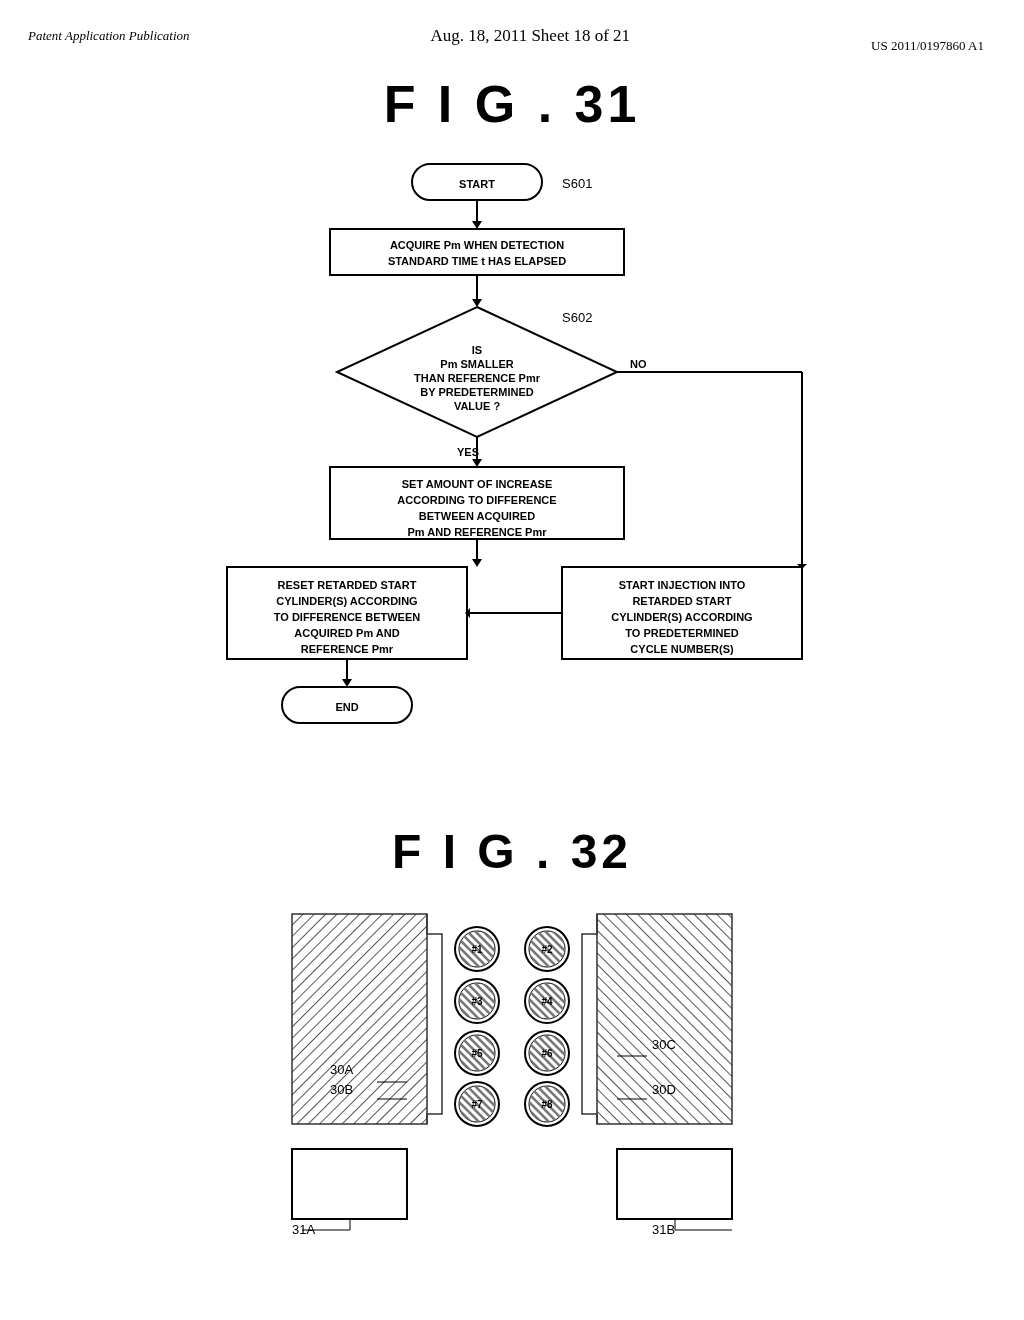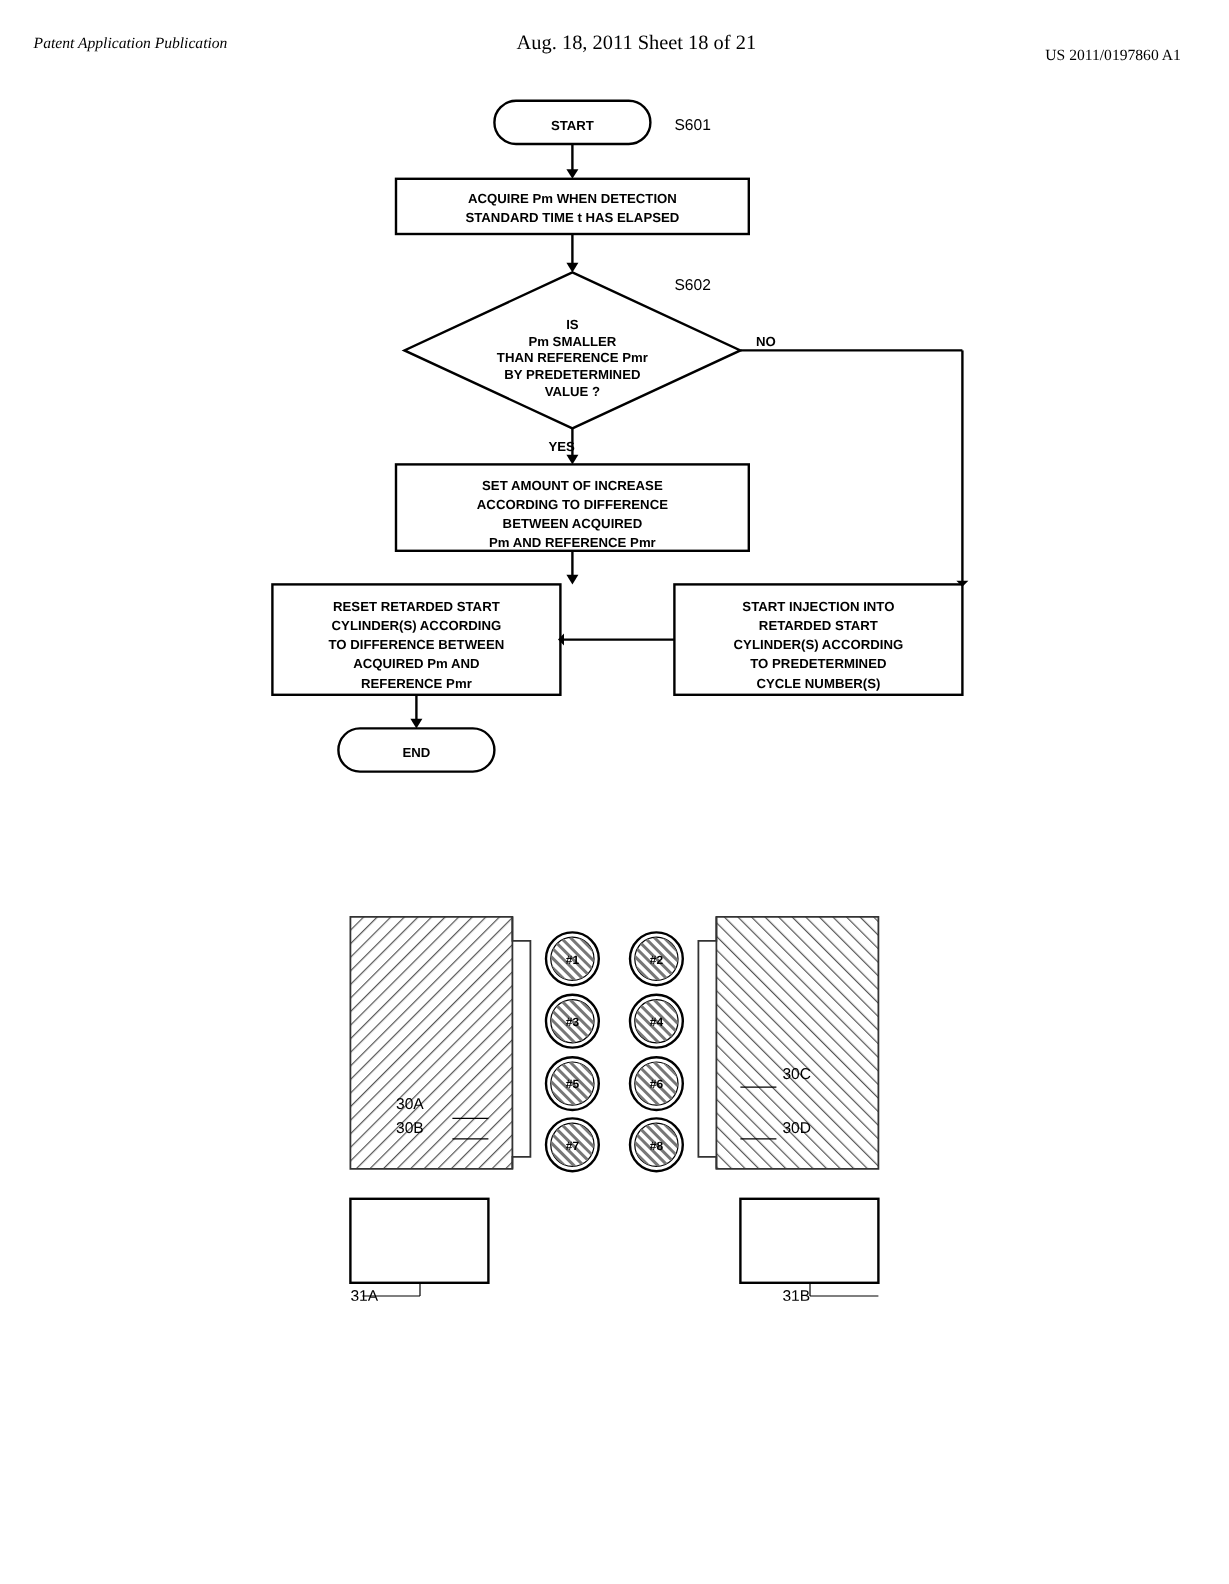--- a/index.html
+++ b/index.html
@@ -63,20 +63,21 @@
 <body>
 
 <div class="header">
   <span class="header-left">Patent Application Publication</span>
   <span class="header-center">Aug. 18, 2011  Sheet 18 of 21</span>
   <span class="header-right">US 2011/0197860 A1</span>
 </div>
 
 <div class="content">
 
+  <div class="fig-title">F I G . 31</div>
 
   <div class="flowchart">
     <svg width="700" height="640" viewBox="0 0 700 640" xmlns="http://www.w3.org/2000/svg">
       <style>
         text { font-family: Arial, sans-serif; }
         .bold { font-weight: bold; }
         .node-text { font-size: 11px; }
         .label-text { font-size: 13px; }
       </style>
 
@@ -151,20 +152,21 @@
       <line x1="185" y1="505" x2="185" y2="528" stroke="black" stroke-width="2"></line>
       <polygon points="180,525 190,525 185,533" fill="black"></polygon>
 
       <rect x="120" y="533" width="130" height="36" rx="18" ry="18" fill="white" stroke="black" stroke-width="2"></rect>
       <text x="185" y="557" text-anchor="middle" class="bold node-text">END</text>
 
     </svg>
   </div>
 
   <div class="fig32-section">
+    <div class="fig-title" style="font-size:48px; margin-bottom:15px;">F I G . 32</div>
 
     <div style="position:relative; width:560px; height:340px;">
       <svg width="560" height="340" viewBox="0 0 560 340" xmlns="http://www.w3.org/2000/svg">
         <defs>
           <pattern id="hatch1" patternUnits="userSpaceOnUse" width="8" height="8" patternTransform="rotate(45)">
             <line x1="0" y1="0" x2="0" y2="8" stroke="#555" stroke-width="2"></line>
           </pattern>
           <pattern id="hatch2" patternUnits="userSpaceOnUse" width="8" height="8" patternTransform="rotate(-45)">
             <line x1="0" y1="0" x2="0" y2="8" stroke="#555" stroke-width="2"></line>
           </pattern>

